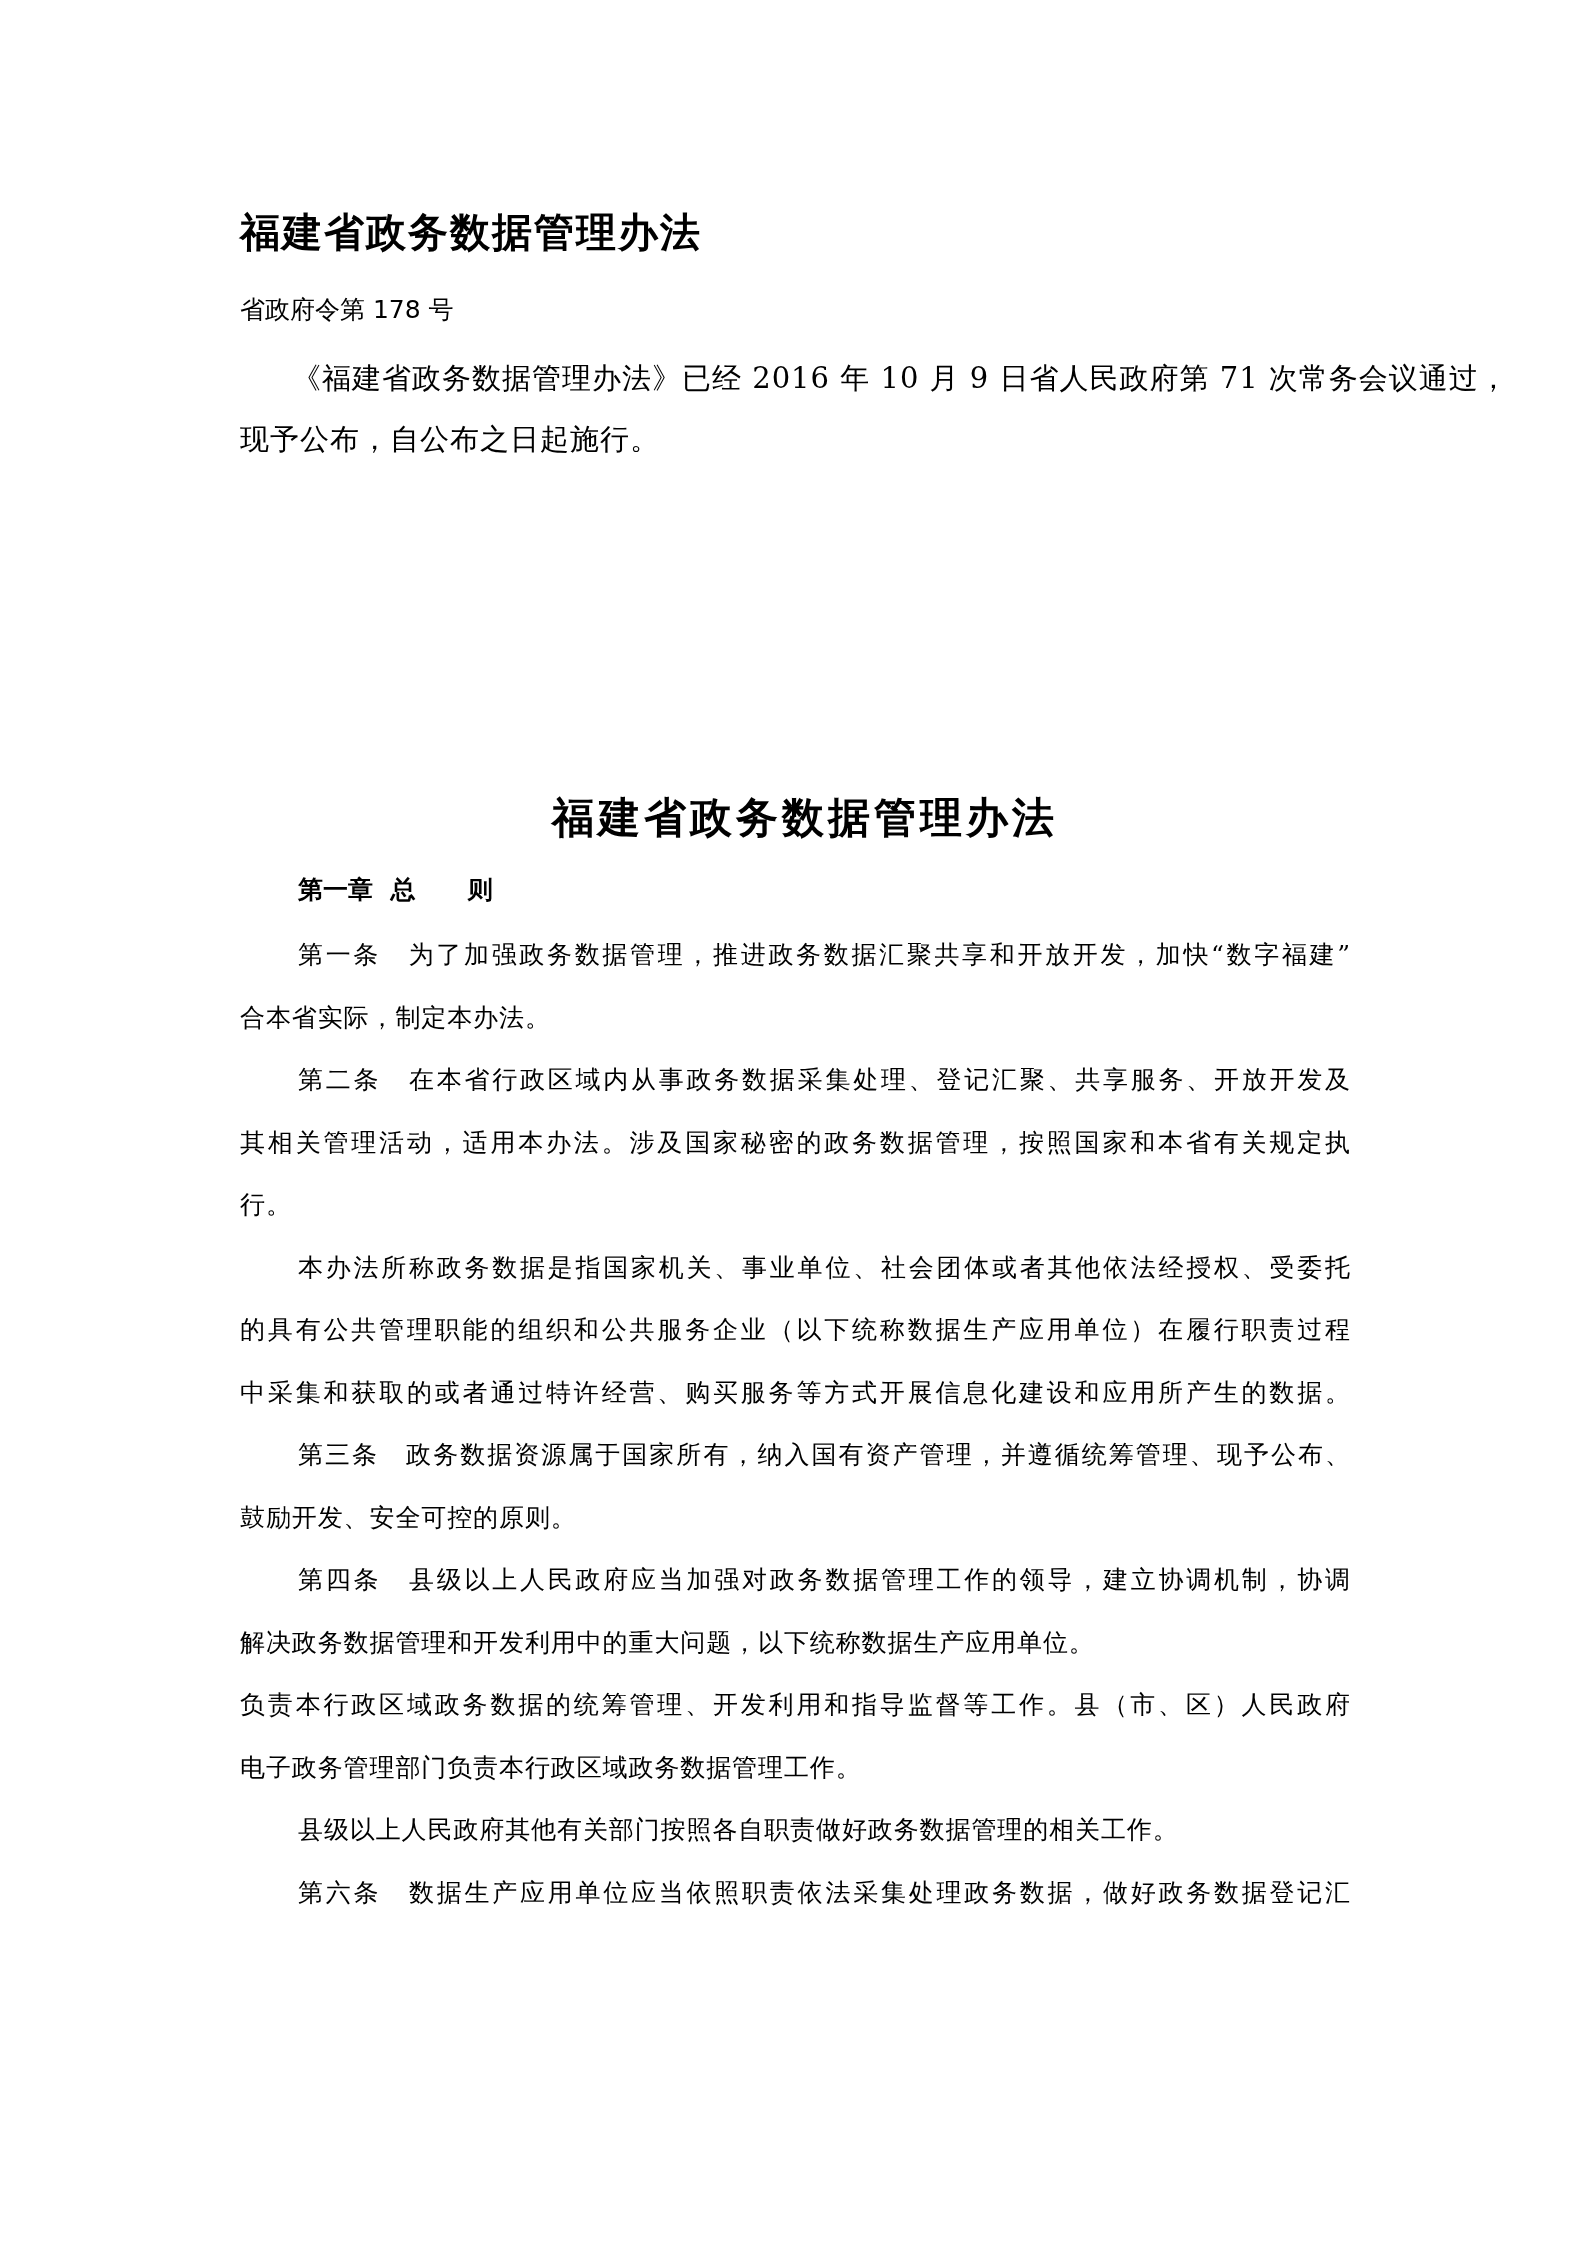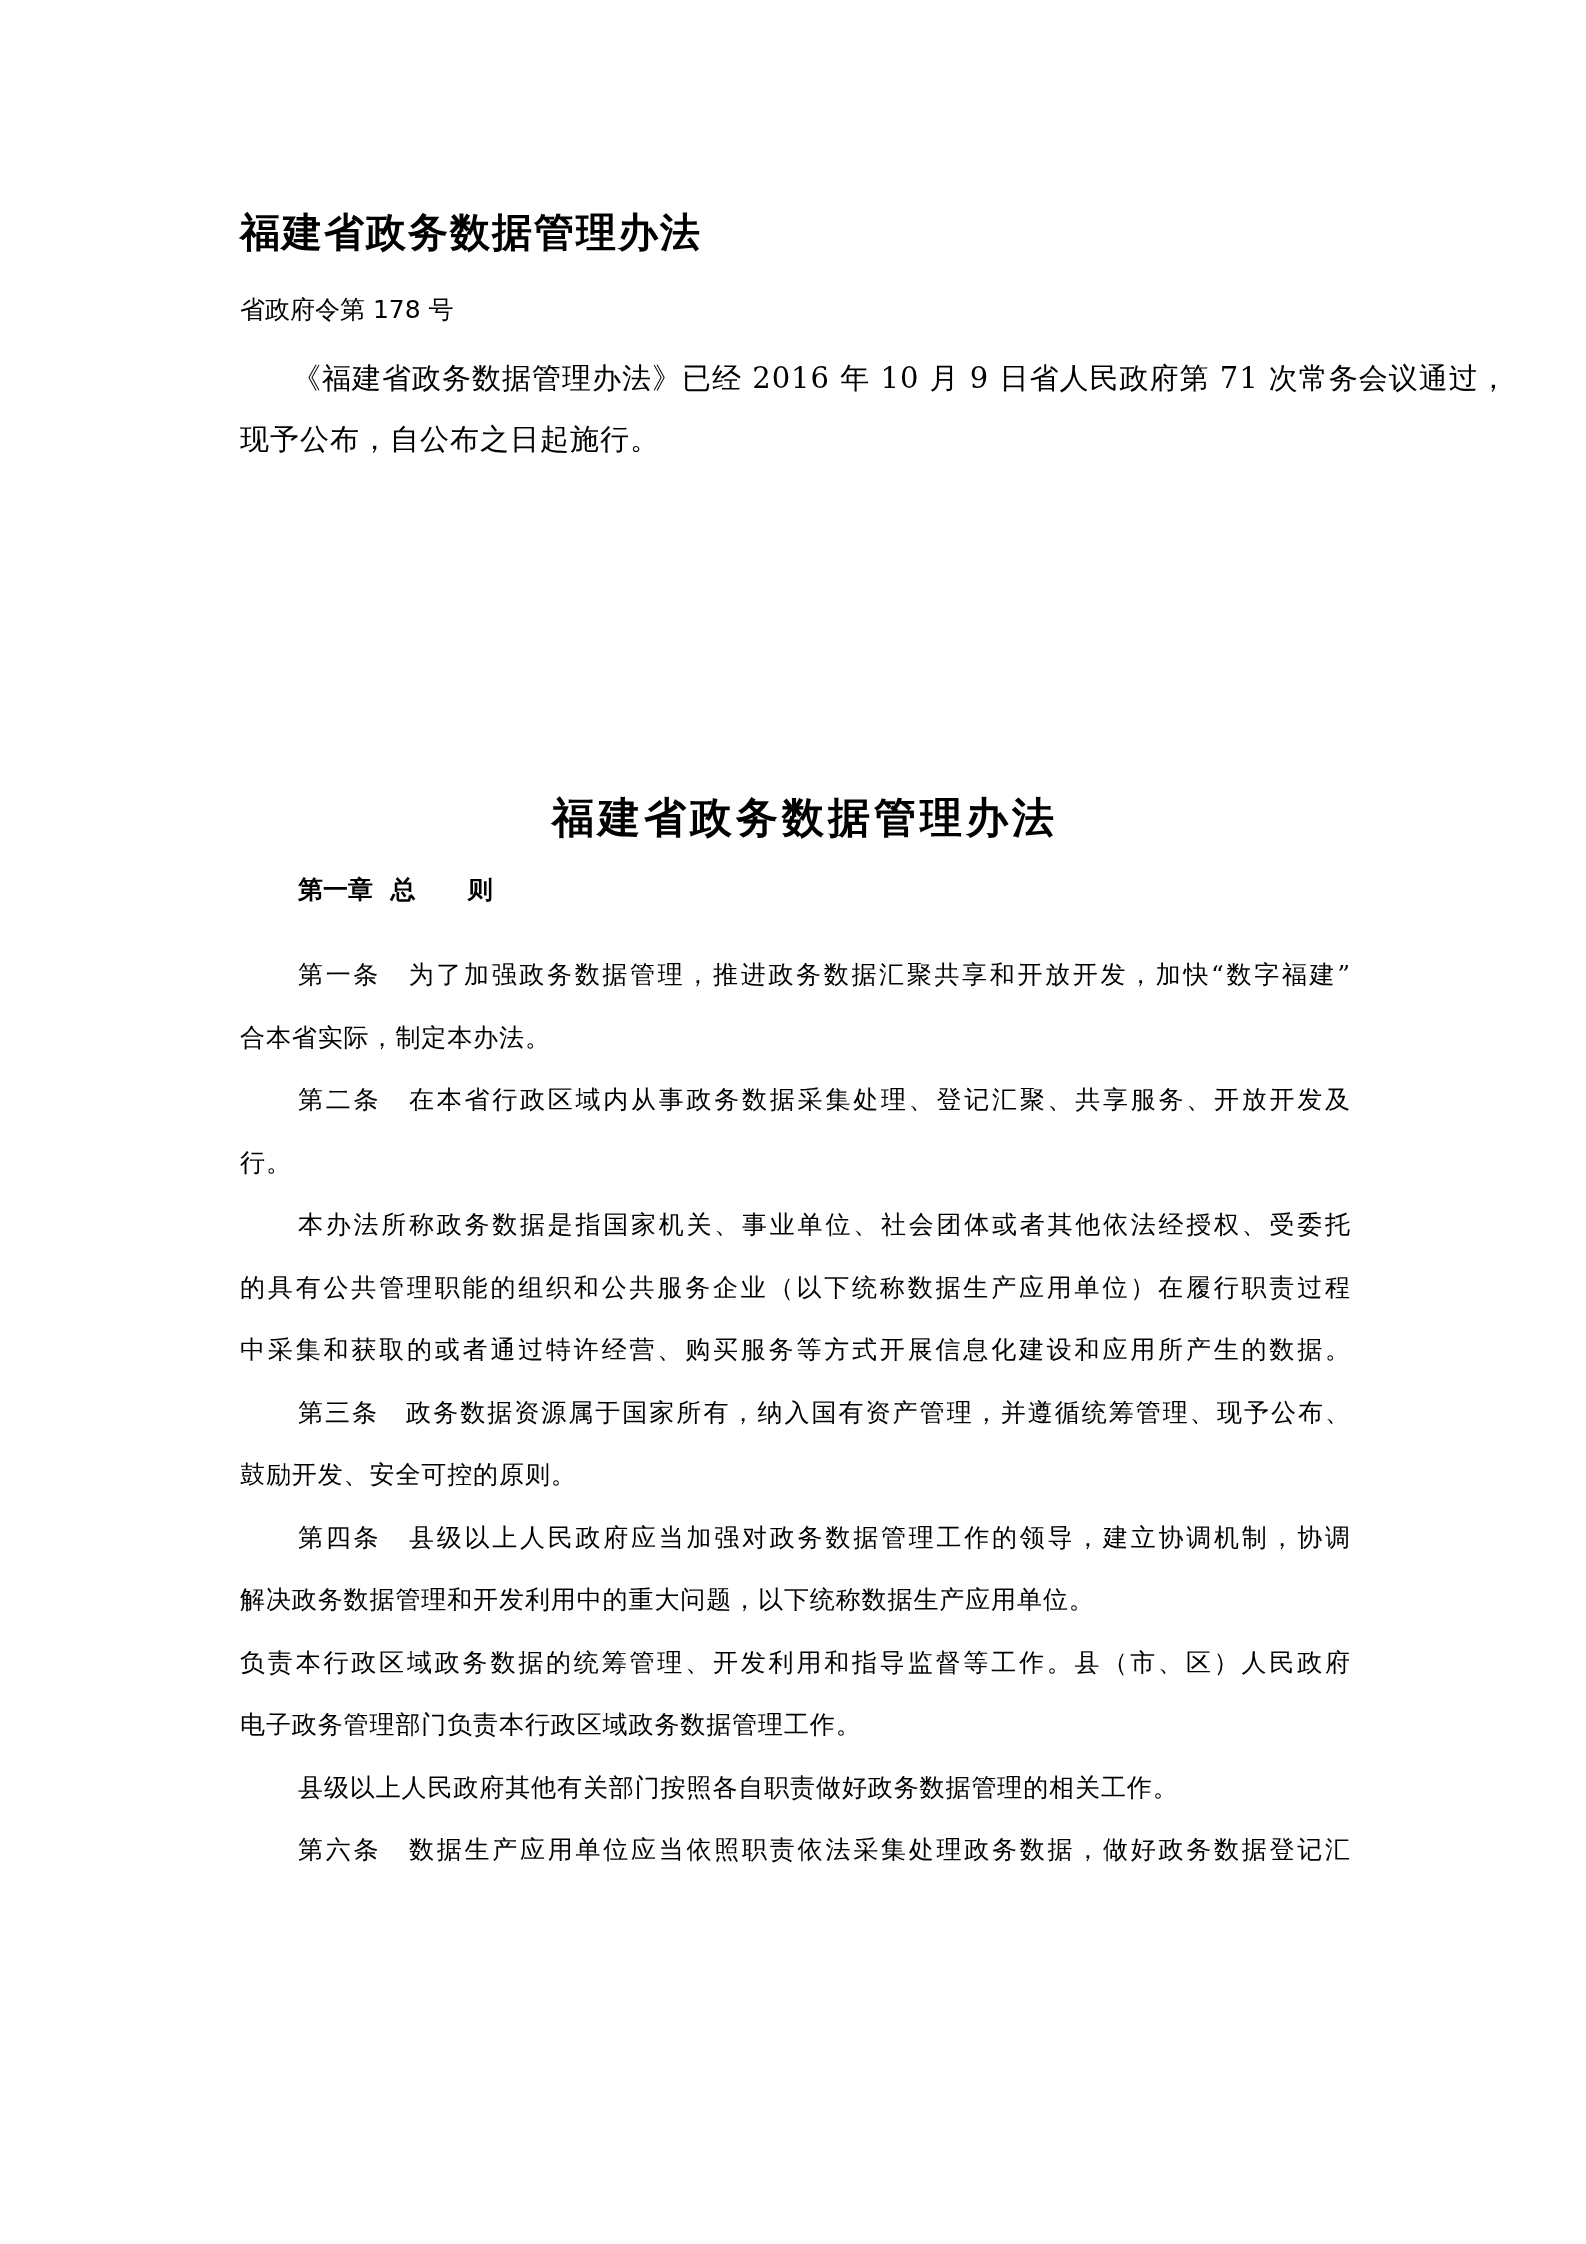--- a/index.html
+++ b/index.html
@@ -74,21 +74,21 @@
       top: 870px;
       font-family: "DejaVu Sans", "Liberation Sans", sans-serif;
       font-weight: bold;
       font-size: 25px;
       line-height: 40px;
       white-space: pre;
     }
     .body {
       position: absolute;
       left: 0;
-      top: 944px;
+      top: 924px;
       width: 1110px;
       font-size: 25px;
       line-height: 62.5px;
     }
     .line {
       display: block;
       height: 62.5px;
       white-space: nowrap;
       letter-spacing: 0.9px;
     }
@@ -110,20 +110,21 @@
     <span class="l l2">现予公布，自公布之日起施行。</span>
   </div>
 
   <div class="doc-title-main">福建省政务数据管理办法</div>
   <div class="chapter">第一章  总      则</div>
 
   <div class="body" id="body-lines">
       <span class="line indent justify" style="letter-spacing: 0px;">第一条　为了加强政务数据管理，推进政务数据汇聚共享和开放开发，加快“数字福建”</span>
       <span class="line">合本省实际，制定本办法。</span>
       <span class="line indent justify" style="letter-spacing: 0px;">第二条　在本省行政区域内从事政务数据采集处理、登记汇聚、共享服务、开放开发及</span>
+      <span class="line justify" style="letter-spacing: 0px;">其相关管理活动，适用本办法。涉及国家秘密的政务数据管理，按照国家和本省有关规定执</span>
       <span class="line">行。</span>
       <span class="line indent justify" style="letter-spacing: 0px;">本办法所称政务数据是指国家机关、事业单位、社会团体或者其他依法经授权、受委托</span>
       <span class="line justify" style="letter-spacing: 0px;">的具有公共管理职能的组织和公共服务企业（以下统称数据生产应用单位）在履行职责过程</span>
       <span class="line justify" style="letter-spacing: 0px;">中采集和获取的或者通过特许经营、购买服务等方式开展信息化建设和应用所产生的数据。</span>
       <span class="line indent justify" style="letter-spacing: 0px;">第三条　政务数据资源属于国家所有，纳入国有资产管理，并遵循统筹管理、现予公布、</span>
       <span class="line">鼓励开发、安全可控的原则。</span>
       <span class="line indent justify" style="letter-spacing: 0px;">第四条　县级以上人民政府应当加强对政务数据管理工作的领导，建立协调机制，协调</span>
       <span class="line">解决政务数据管理和开发利用中的重大问题，以下统称数据生产应用单位。</span>
       <span class="line justify" style="letter-spacing: 0px;">负责本行政区域政务数据的统筹管理、开发利用和指导监督等工作。县（市、区）人民政府</span>
       <span class="line">电子政务管理部门负责本行政区域政务数据管理工作。</span>

